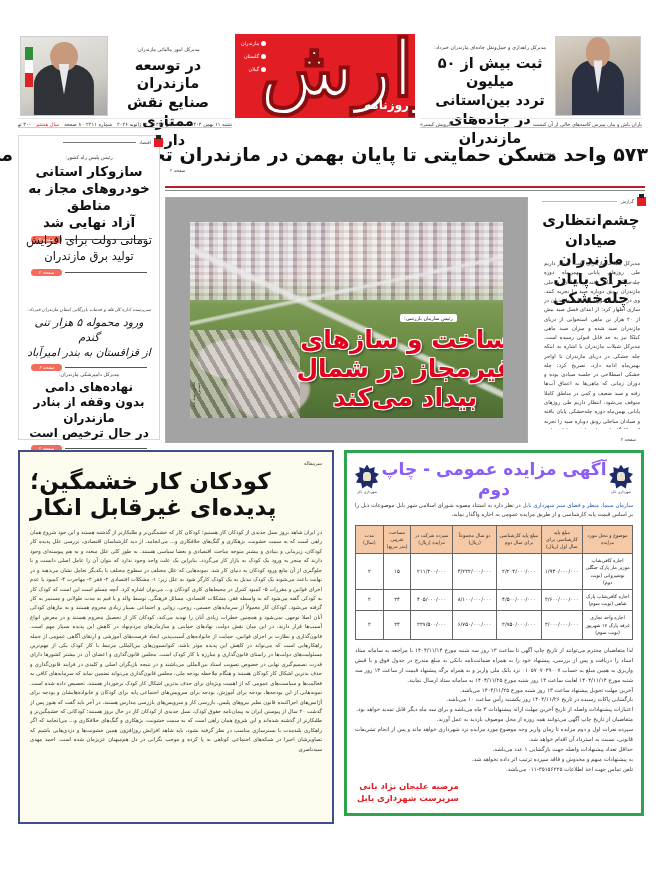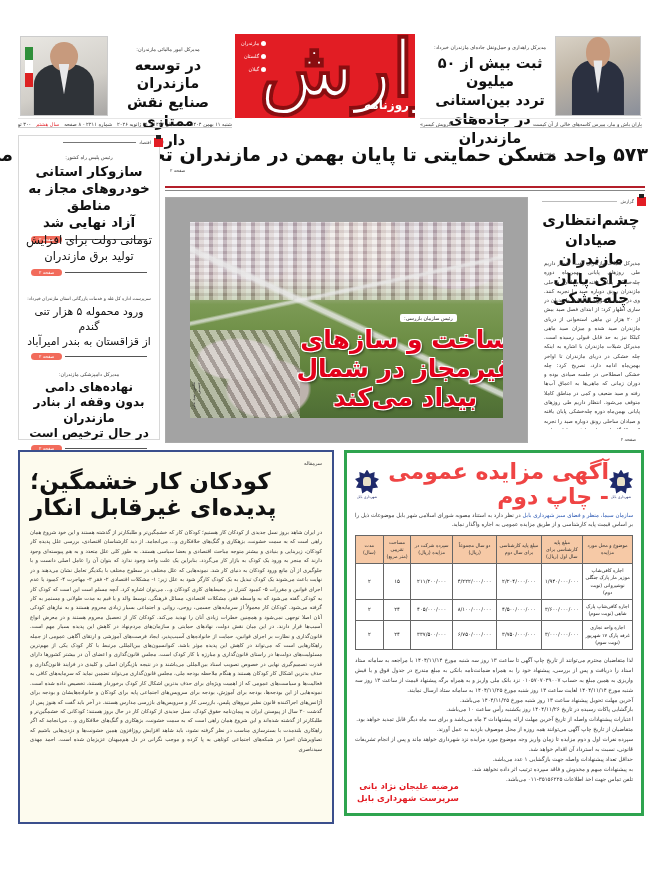--- a/index.html
+++ b/index.html
@@ -66,21 +66,21 @@
   .body-text { font-size: 5.3px; line-height: 1.75; text-align: justify; color: #333; }
 
   
   .editorial { border: 2px solid #3b4f8c; background: #fdfbee; padding: 8px 10px; }
   .ed-kicker { font-size: 5px; color: #333; }
   .ed-head { font-weight: bold; font-size: 23px; text-align: left; color: #111; margin: 2px 0 8px; }
   .ed-text { font-size: 5.3px; line-height: 1.78; text-align: justify; color: #333; }
 
   
   .ad { border: 3px solid #2fa44f; background: #fff; padding: 6px 8px; }
-  .ad-title { color: #ef4444; font-weight: bold; font-size: 22px; }
+  .ad-title { color: #8b5cf6; font-weight: bold; font-size: 17px; text-align: center; }
   .emblem { width: 24px; height: 24px; position: relative; }
   .emblem .star { position: absolute; inset: 0; background: #1f2a6b; clip-path: polygon(50% 0,61% 18%,82% 10%,80% 32%,100% 40%,85% 55%,96% 75%,74% 78%,70% 100%,50% 88%,30% 100%,26% 78%,4% 75%,15% 55%,0 40%,20% 32%,18% 10%,39% 18%); }
   .emblem .core { position: absolute; left: 35%; top: 30%; width: 30%; height: 40%; background: #e9e1c8; border-radius: 40% 40% 20% 20%; }
   .emblem-cap { font-size: 3.5px; color: #1f2a6b; text-align: center; margin-top: 1px; }
   .ad-intro { font-size: 5.5px; line-height: 1.7; color: #333; text-align: justify; }
   .ad-intro .blue { color: #2b58b3; }
 
   table.ad-table { width: 100%; border-collapse: collapse; direction: rtl; margin-top: 5px; }
   table.ad-table th { background: #f6c9a6; font-size: 4.8px; font-weight: normal; color: #333; border: 1px solid #666; padding: 3px 2px; text-align: center; line-height: 1.5; }
   table.ad-table td { font-size: 5.3px; color: #222; border: 1px solid #666; padding: 3px 2px; text-align: center; line-height: 1.5; }
@@ -178,21 +178,21 @@
     <div class="lc-head" style="font-size:11.5px; line-height:1.38; font-weight:normal; color:#111;">
       <div>تومانی دولت برای افزایش</div>
       <div>تولید برق مازندران</div>
     </div>
     <div class="pill-row" style="margin-top:4px; padding:0 8px;">
       <span class="line"></span>
       <span class="page-pill">صفحه ۲</span>
     </div>
   </div>
 
-  <div style="position:absolute; left:4px; right:4px; top:160px;">
+  <div style="position:absolute; left:4px; right:4px; top:171px;font-style:italic;">
     <div class="kicker" style="font-size:4.5px;">سرپرست اداره کل غله و خدمات بازرگانی استان مازندران خبرداد:</div>
     <div class="lc-head" style="font-size:10.8px; line-height:1.4; font-weight:normal; margin-top:2px;">
       <div>ورود محموله ۵ هزار تنی گندم</div>
       <div>از قزاقستان به بندر امیرآباد</div>
     </div>
     <div class="pill-row" style="margin-top:4px; padding:0 8px;">
       <span class="line"></span>
       <span class="page-pill">صفحه ۲</span>
     </div>
   </div>

